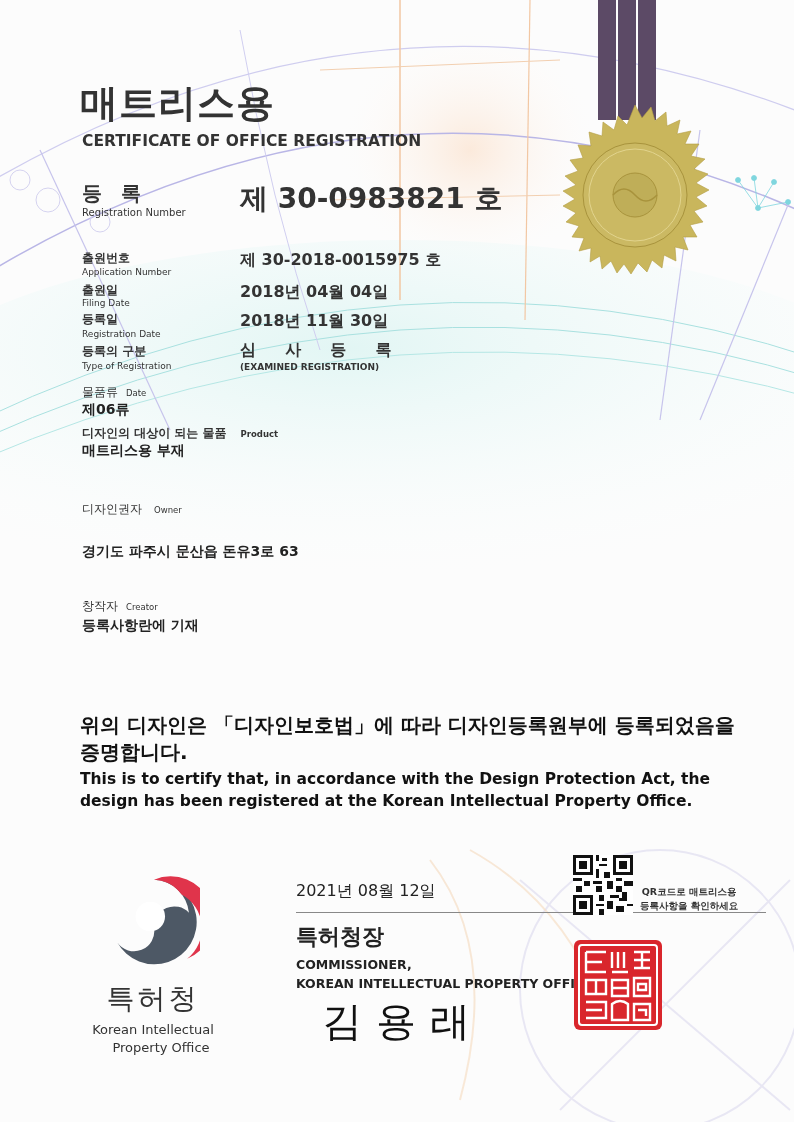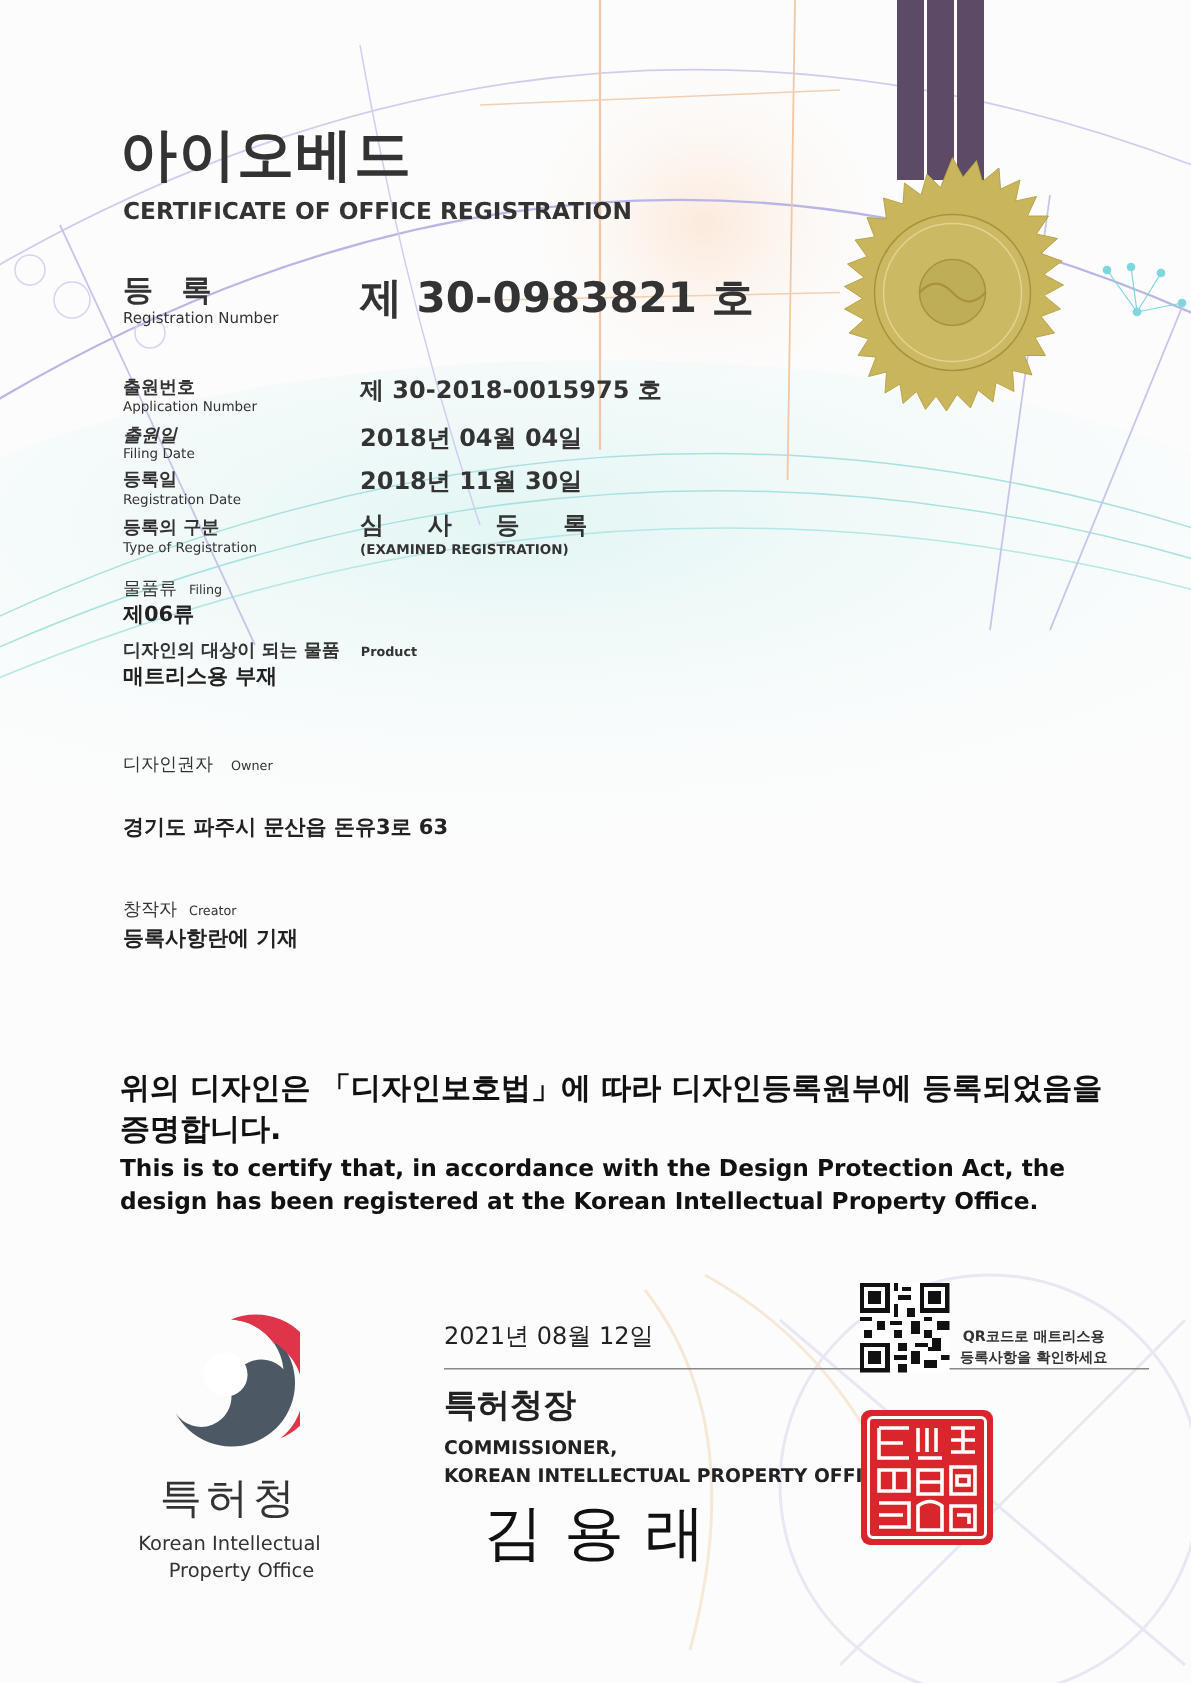--- a/index.html
+++ b/index.html
@@ -106,21 +106,21 @@
       <circle cx="660" cy="990" r="140"></circle>
       <path d="M 520 880 L 790 1110"></path>
         <path d="M 560 1110 L 790 880"></path>
     </g>
     <g stroke="#f6dfc7" stroke-width="2" fill="none" opacity="0.7">
       <path d="M 430 860 Q 500 950 460 1100"></path>
       <path d="M 470 850 Q 560 900 600 1000"></path>
     </g>
   </svg>
 
-  <div class="abs title-ko">아이오베드</div>
+  <div class="abs title-ko">매트리스용</div>
   <div class="abs title-en">CERTIFICATE OF OFFICE REGISTRATION</div>
 
   <div class="abs" style="left:598px; top:0; width:60px; height:140px;">
     <div class="ribbon" style="left:0;"></div>
     <div class="ribbon" style="left:20px;"></div>
     <div class="ribbon" style="left:40px;"></div>
   </div>
   <svg class="abs medal" viewBox="-85 -95 170 190" style="left:550px; top:100px;">
     <polygon fill="#c9b65c" stroke="#b39e44" stroke-width="0.6" points="0,-90 7,-77 16,-88 20,-74 31,-83 32,-69 45,-75 42,-61 56,-64 50,-51 64,-51 56,-39 70,-36 59,-26 73,-21 61,-12 74,-5 61,2 72,11 59,16 68,27 55,30 62,42 48,42 53,55 40,52 41,66 29,60 27,73 17,65 12,77 3,68 -4,79 -11,69 -18,78 -24,66 -33,74 -35,61 -45,67 -44,53 -56,56 -51,43 -63,42 -56,31 -69,27 -59,18 -72,11 -60,4 -72,-4 -59,-10 -70,-19 -57,-24 -65,-35 -52,-37 -57,-50 -44,-49 -46,-63 -33,-59 -32,-73 -21,-65 -17,-79 -8,-70"></polygon>
     <circle r="52" fill="#cbb963" stroke="#a8933c" stroke-width="1"></circle>
@@ -130,35 +130,35 @@
   </svg>
 
   <div class="abs reg-label-ko">등 록</div>
   <div class="abs reg-label-en">Registration Number</div>
   <div class="abs reg-value">제 30-0983821 호</div>
 
   <div class="abs f-label-ko" style="left:82px; top:250px;">출원번호</div>
   <div class="abs f-label-en" style="left:82px; top:267px;">Application Number</div>
   <div class="abs f-value" style="left:240px; top:250px;">제 30-2018-0015975 호</div>
 
-  <div class="abs f-label-ko" style="left:82px; top:282px;font-style:italic;">출원일</div>
+  <div class="abs f-label-ko" style="left:82px; top:282px;">출원일</div>
   <div class="abs f-label-en" style="left:82px; top:298px;text-align:center;">Filing Date</div>
   <div class="abs f-value" style="left:240px; top:282px;">2018년 04월 04일</div>
 
   <div class="abs f-label-ko" style="left:82px; top:311px;">등록일</div>
   <div class="abs f-label-en" style="left:82px; top:329px;">Registration Date</div>
   <div class="abs f-value" style="left:240px; top:311px;">2018년 11월 30일</div>
 
   <div class="abs f-label-ko" style="left:82px; top:343px;">등록의 구분</div>
   <div class="abs f-label-en" style="left:82px; top:361px;">Type of Registration</div>
   <div class="abs f-value" style="left:240px; top:340px; letter-spacing:6px; white-space:pre;">심  사  등  록</div>
   <div class="abs f-value-sub" style="left:240px; top:362px;">(EXAMINED REGISTRATION)</div>
 
   <div class="abs" style="left:82px; top:381px;">
-    <span class="sec-label">물품류</span><span class="sec-label-en">Filing</span>
+    <span class="sec-label">물품류</span><span class="sec-label-en">Date</span>
   </div>
   <div class="abs sec-value" style="left:82px; top:401px;">제06류</div>
 
   <div class="abs" style="left:82px; top:422px;font-weight:bold;">
     <span class="sec-label">디자인의 대상이 되는 물품</span><span class="sec-label-en" style="margin-left:14px;">Product</span>
   </div>
   <div class="abs sec-value" style="left:82px; top:442px;">매트리스용 부재</div>
 
   <div class="abs" style="left:82px; top:498px;">
     <span class="sec-label">디자인권자</span><span class="sec-label-en" style="margin-left:12px;">Owner</span>

